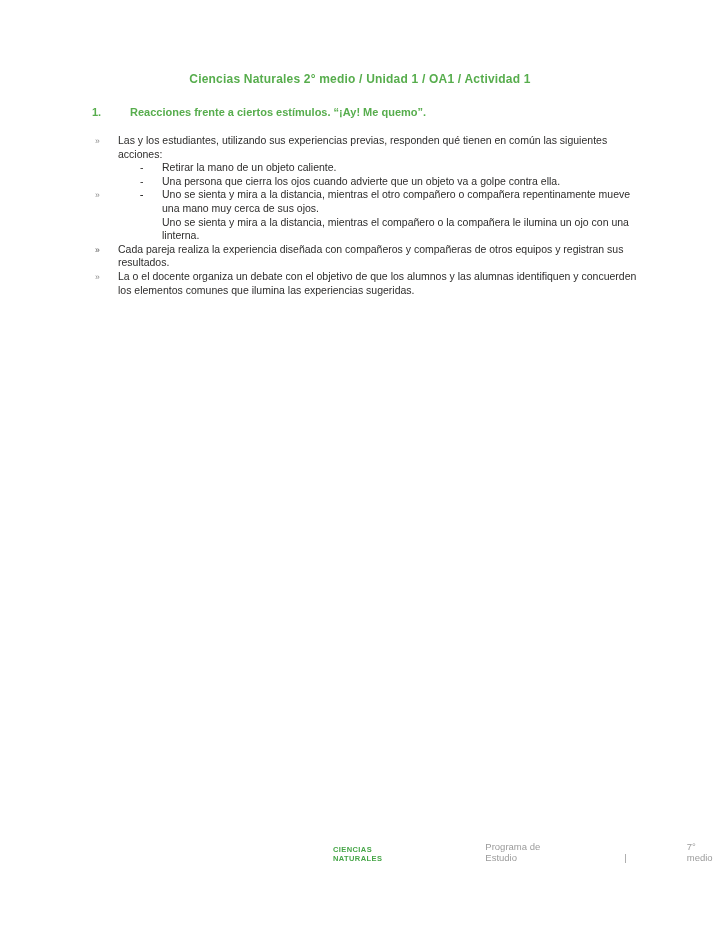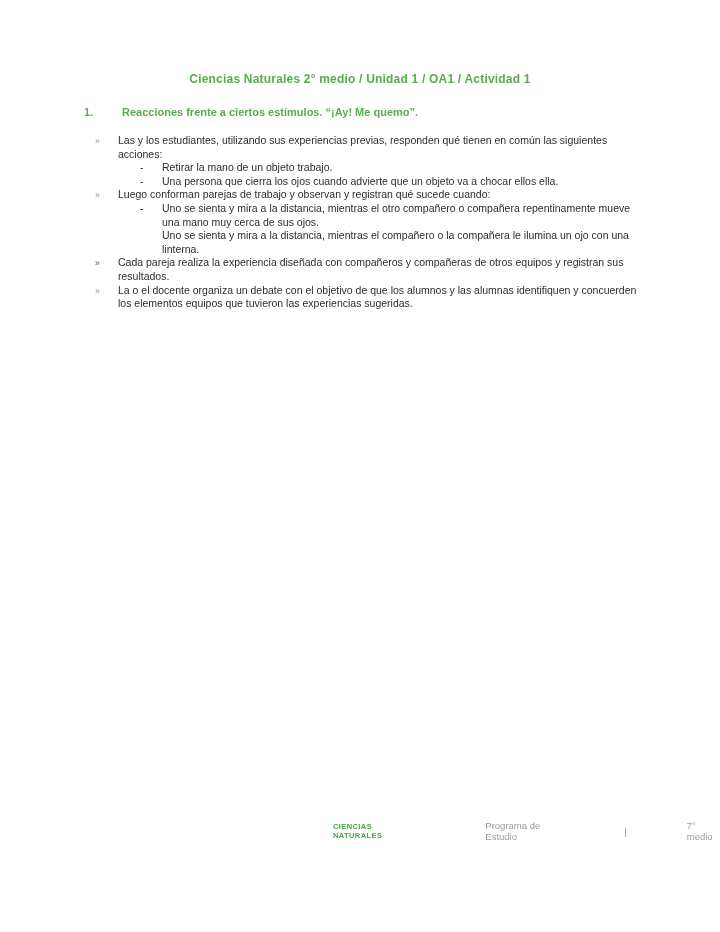--- a/index.html
+++ b/index.html
@@ -21,21 +21,21 @@
     right: 0;
     text-align: center;
     font-size: 12px;
     font-weight: bold;
     color: var(--accent-green, #57ad4d);
     letter-spacing: 0.2px;
   }
   .activity-row {
     position: absolute;
     top: 106px;
-    left: 84px;
+    left: 92px;
     right: 82px;
     color: var(--accent-green, #57ad4d);
     font-size: 11px;
     font-weight: bold;
   }
   .activity-number {
     display: inline-block;
     width: 38px;
   }
   .content {
@@ -66,33 +66,34 @@
     position: absolute;
     left: 60px;
     top: 0;
     color: var(--body-text, #2e2d2c);
   }
   .footer {
     position: absolute;
     top: 820px;
     left: 333px;
     display: flex;
-    align-items: center;
+    align-items: flex-end;
     gap: 48px;
   }
   .footer-subject {
     color: var(--footer-green, #45a547);
     font-size: 7.5px;
     font-weight: bold;
     letter-spacing: 0.4px;
     margin-right: 24px;
   }
   .footer-doc, .footer-sep, .footer-grade {
     color: var(--footer-gray, #9b9b9b);
     font-size: 9.5px;
+    margin-top: 21px;
   }
   .footer-sep { margin: 0 12px; }
 </style>
 </head>
 <body>
 
 <div class="page">
 
   <div class="doc-header">Ciencias Naturales 2° medio / Unidad 1 / OA1 / Actividad 1</div>
 
@@ -101,30 +102,29 @@
   </div>
 
   <div class="content">
 
     <div class="item">
       <span class="marker">»</span>
       <span>Las y los estudiantes, utilizando sus experiencias previas, responden qué tienen en común las siguientes acciones:</span>
     </div>
     <div class="subitem">
       <span class="marker">-</span>
-      <span>Retirar la mano de un objeto trabajo.</span>
+      <span>Retirar la mano de un objeto caliente.</span>
     </div>
     <div class="subitem">
       <span class="marker">-</span>
-      <span>Una persona que cierra los ojos cuando advierte que un objeto va a chocar ellos ella.</span>
+      <span>Una persona que cierra los ojos cuando advierte que un objeto va a golpe contra ella.</span>
     </div>
 
     <div class="item">
       <span class="marker">»</span>
-      <span>Luego conforman parejas de trabajo y observan y registran qué sucede cuando:</span>
     </div>
     <div class="subitem">
       <span class="marker">-</span>
     </div>
     <div class="subitem">
       <span class="marker">-</span>
       <span>Uno se sienta y mira a la distancia, mientras el otro compañero o compañera repentinamente mueve una mano muy cerca de sus ojos.</span>
     </div>
     <div class="subitem">
       <span class="marker"></span>
@@ -135,21 +135,21 @@
       <span class="marker">»</span>
     </div>
 
     <div class="item">
       <span class="marker">»</span>
       <span>Cada pareja realiza la experiencia diseñada con compañeros y compañeras de otros equipos y registran sus resultados.</span>
     </div>
 
     <div class="item">
       <span class="marker">»</span>
-      <span>La o el docente organiza un debate con el objetivo de que los alumnos y las alumnas identifiquen y concuerden los elementos equipos que tuvieron las experiencias sugeridas.</span>
+      <span>La o el docente organiza un debate con el objetivo de que los alumnos y las alumnas identifiquen y concuerden los elementos comunes que ilumina las experiencias sugeridas.</span>
     </div>
 
   </div>
 
   <div class="footer">
     <span class="footer-subject">CIENCIAS NATURALES</span>
     <span class="footer-doc">Programa de Estudio</span>
     <span class="footer-sep">|</span>
     <span class="footer-grade">7° medio</span>
   </div>

